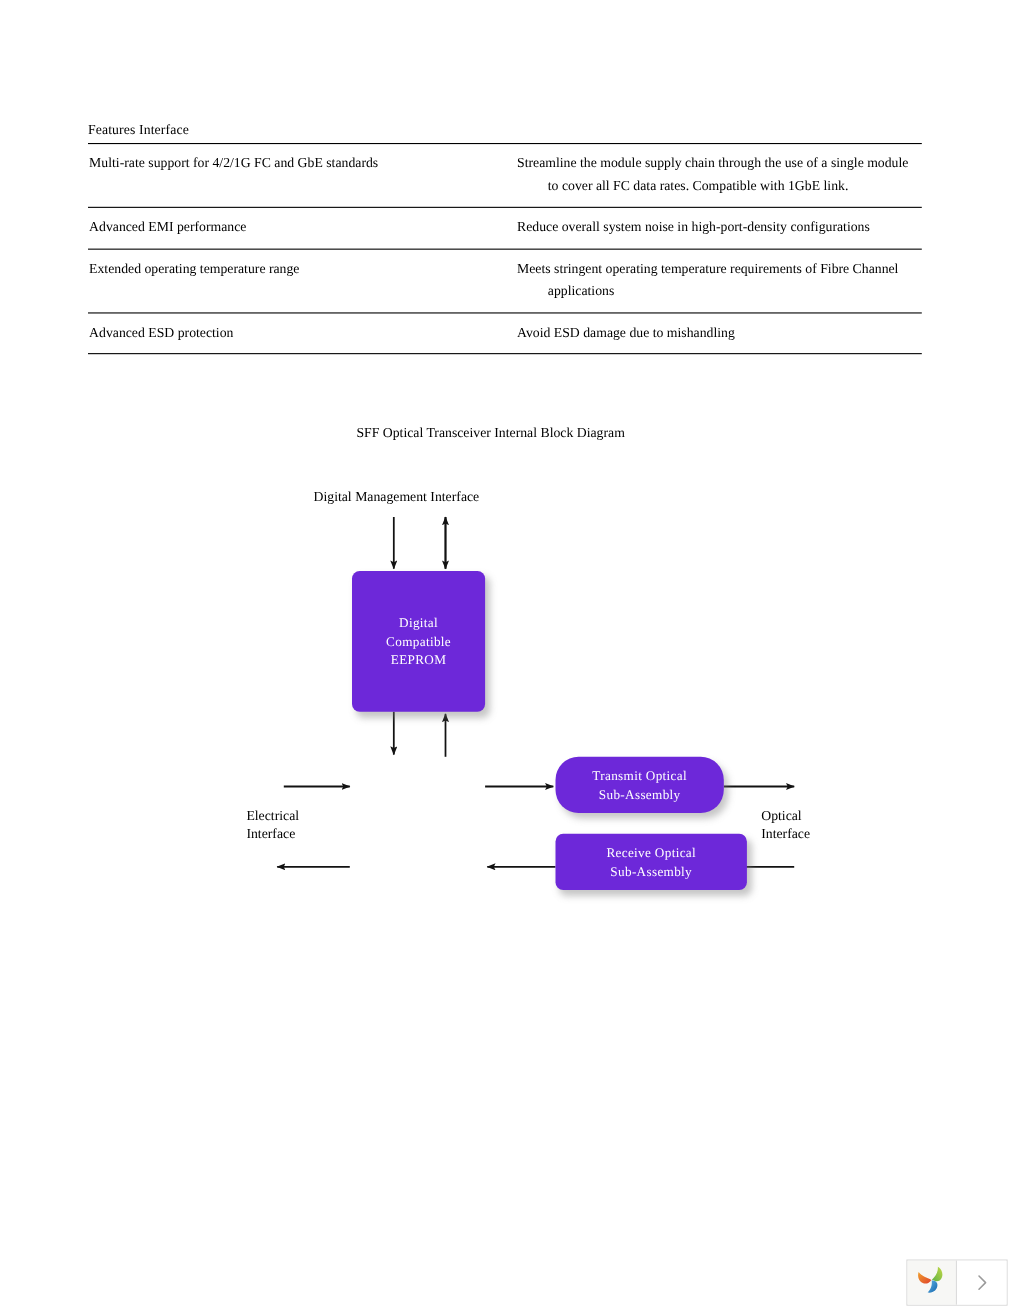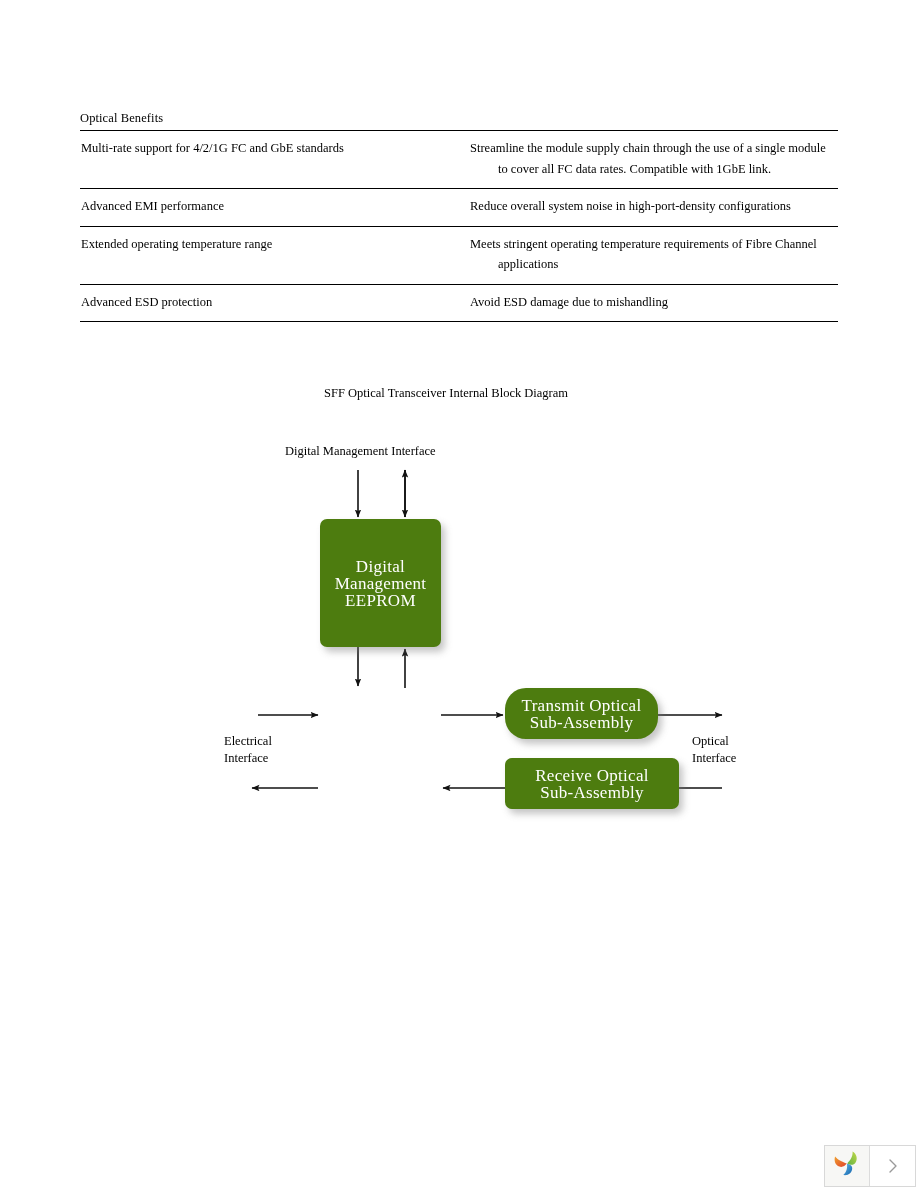--- a/index.html
+++ b/index.html
@@ -80,30 +80,30 @@
     position: absolute;
     left: 285px;
     top: 73px;
     font-size: 12.5px;
     line-height: 16px;
     white-space: nowrap;
   }
 
   .blk {
     position: absolute;
-    background: #4d7c0f;
+    background: #6d28d9;
     border-radius: 7px;
     color: #ffffff;
     box-shadow: 4px 5px 7px rgba(120,120,120,0.42);
     display: flex;
     flex-direction: column;
     align-items: center;
     justify-content: center;
     text-align: center;
-    font-size: 17px;
+    font-size: 12px;
     line-height: 17px;
     letter-spacing: 0.3px;
     z-index: 3;
   }
   #blk-eeprom {
     left: 320px;
     top: 149px;
     width: 121px;
     height: 128px;
   }
@@ -177,21 +177,21 @@
     justify-content: center;
     background: #ffffff;
   }
   #next-tile svg { display: block; }
 </style>
 </head>
 <body>
 
 <div id="features-table">
 
-  <div class="tbl-header">Optical Benefits</div>
+  <div class="tbl-header">Features Interface</div>
   <div class="rule"></div>
 
   <div class="tbl-row">
     <div class="cell-feature">
       <span class="l1">Multi-rate support for  4/2/1G FC and GbE standards</span>
     </div>
     <div class="cell-benefit">
       <span class="l1">Streamline the module supply chain through the use of a single module</span>
       <span class="l2">to cover all FC data rates.  Compatible with 1GbE link.</span>
     </div>
@@ -261,21 +261,21 @@
       <line x1="505" y1="418" x2="443" y2="418" marker-end="url(#ah)"></line>
 
       <line x1="658" y1="345" x2="722" y2="345" marker-end="url(#ah)"></line>
 
       <line x1="722" y1="418" x2="660" y2="418" marker-end="url(#ah)"></line>
     </g>
   </svg>
 
   <div class="blk" id="blk-eeprom">
     <span>Digital</span>
-    <span>Management</span>
+    <span>Compatible</span>
     <span>EEPROM</span>
   </div>
 
 
   <div class="blk" id="blk-tosa">
     <span>Transmit Optical</span>
     <span>Sub-Assembly</span>
   </div>
 
   <div class="blk" id="blk-rosa">

